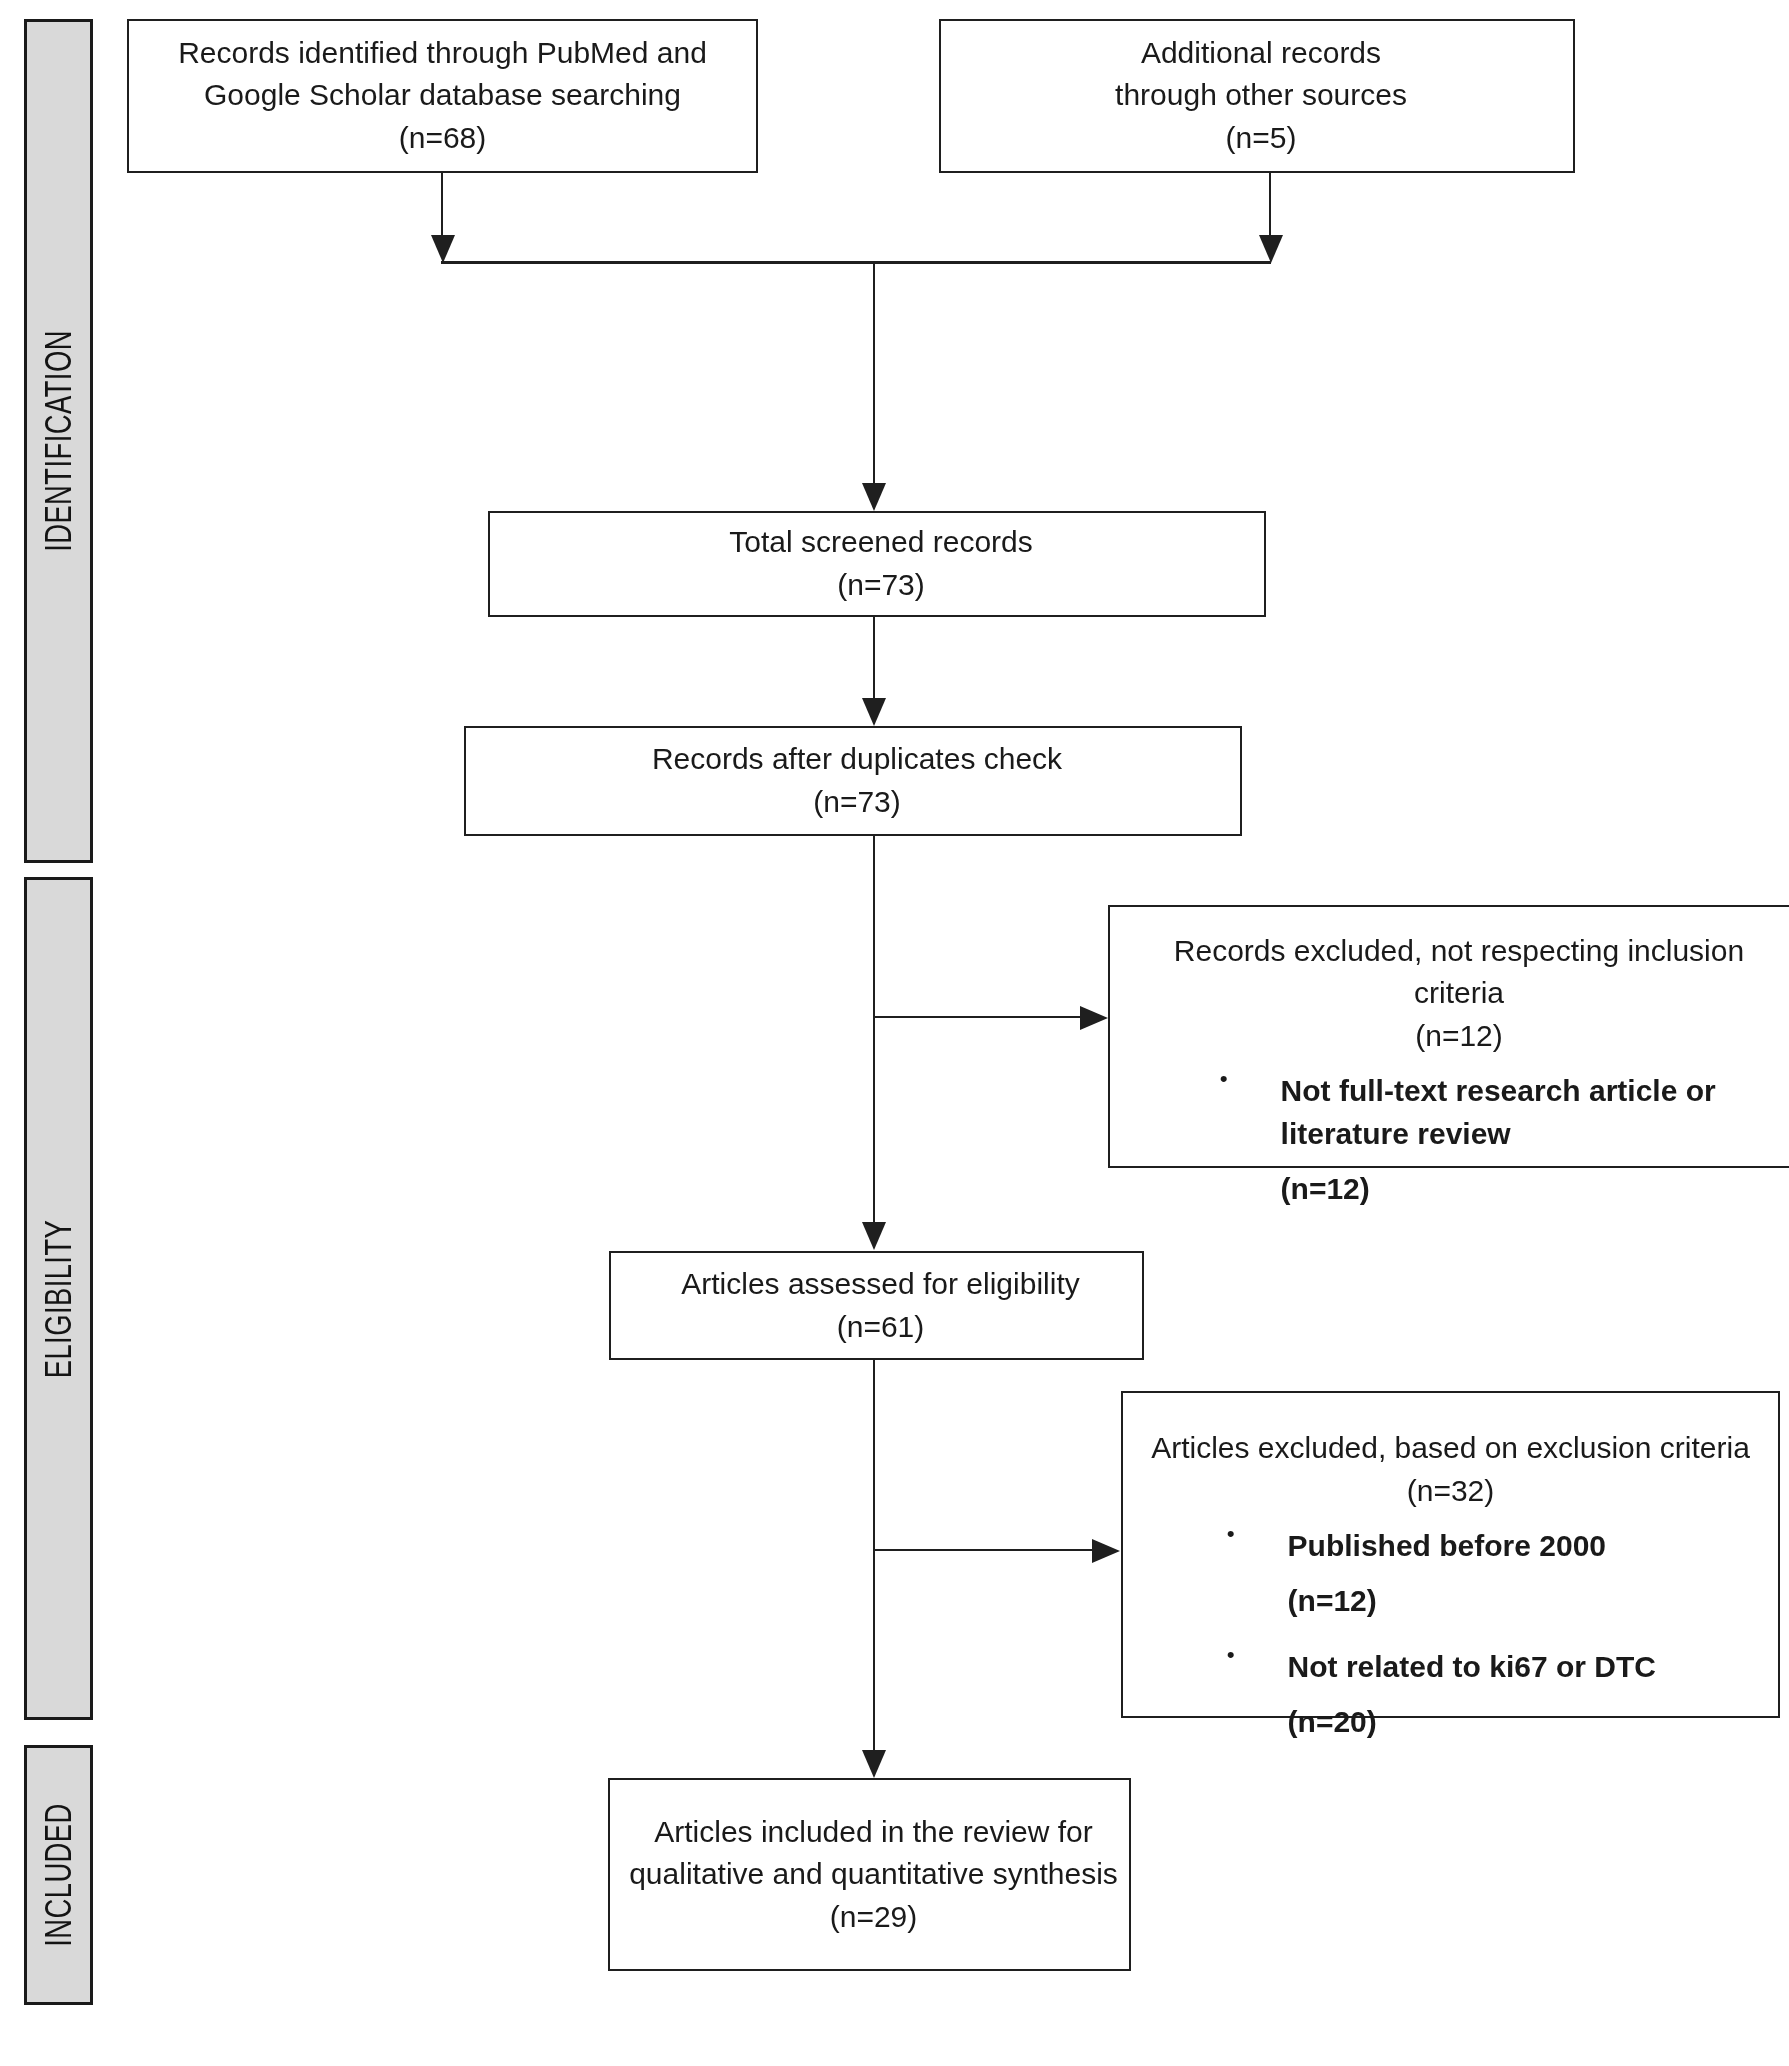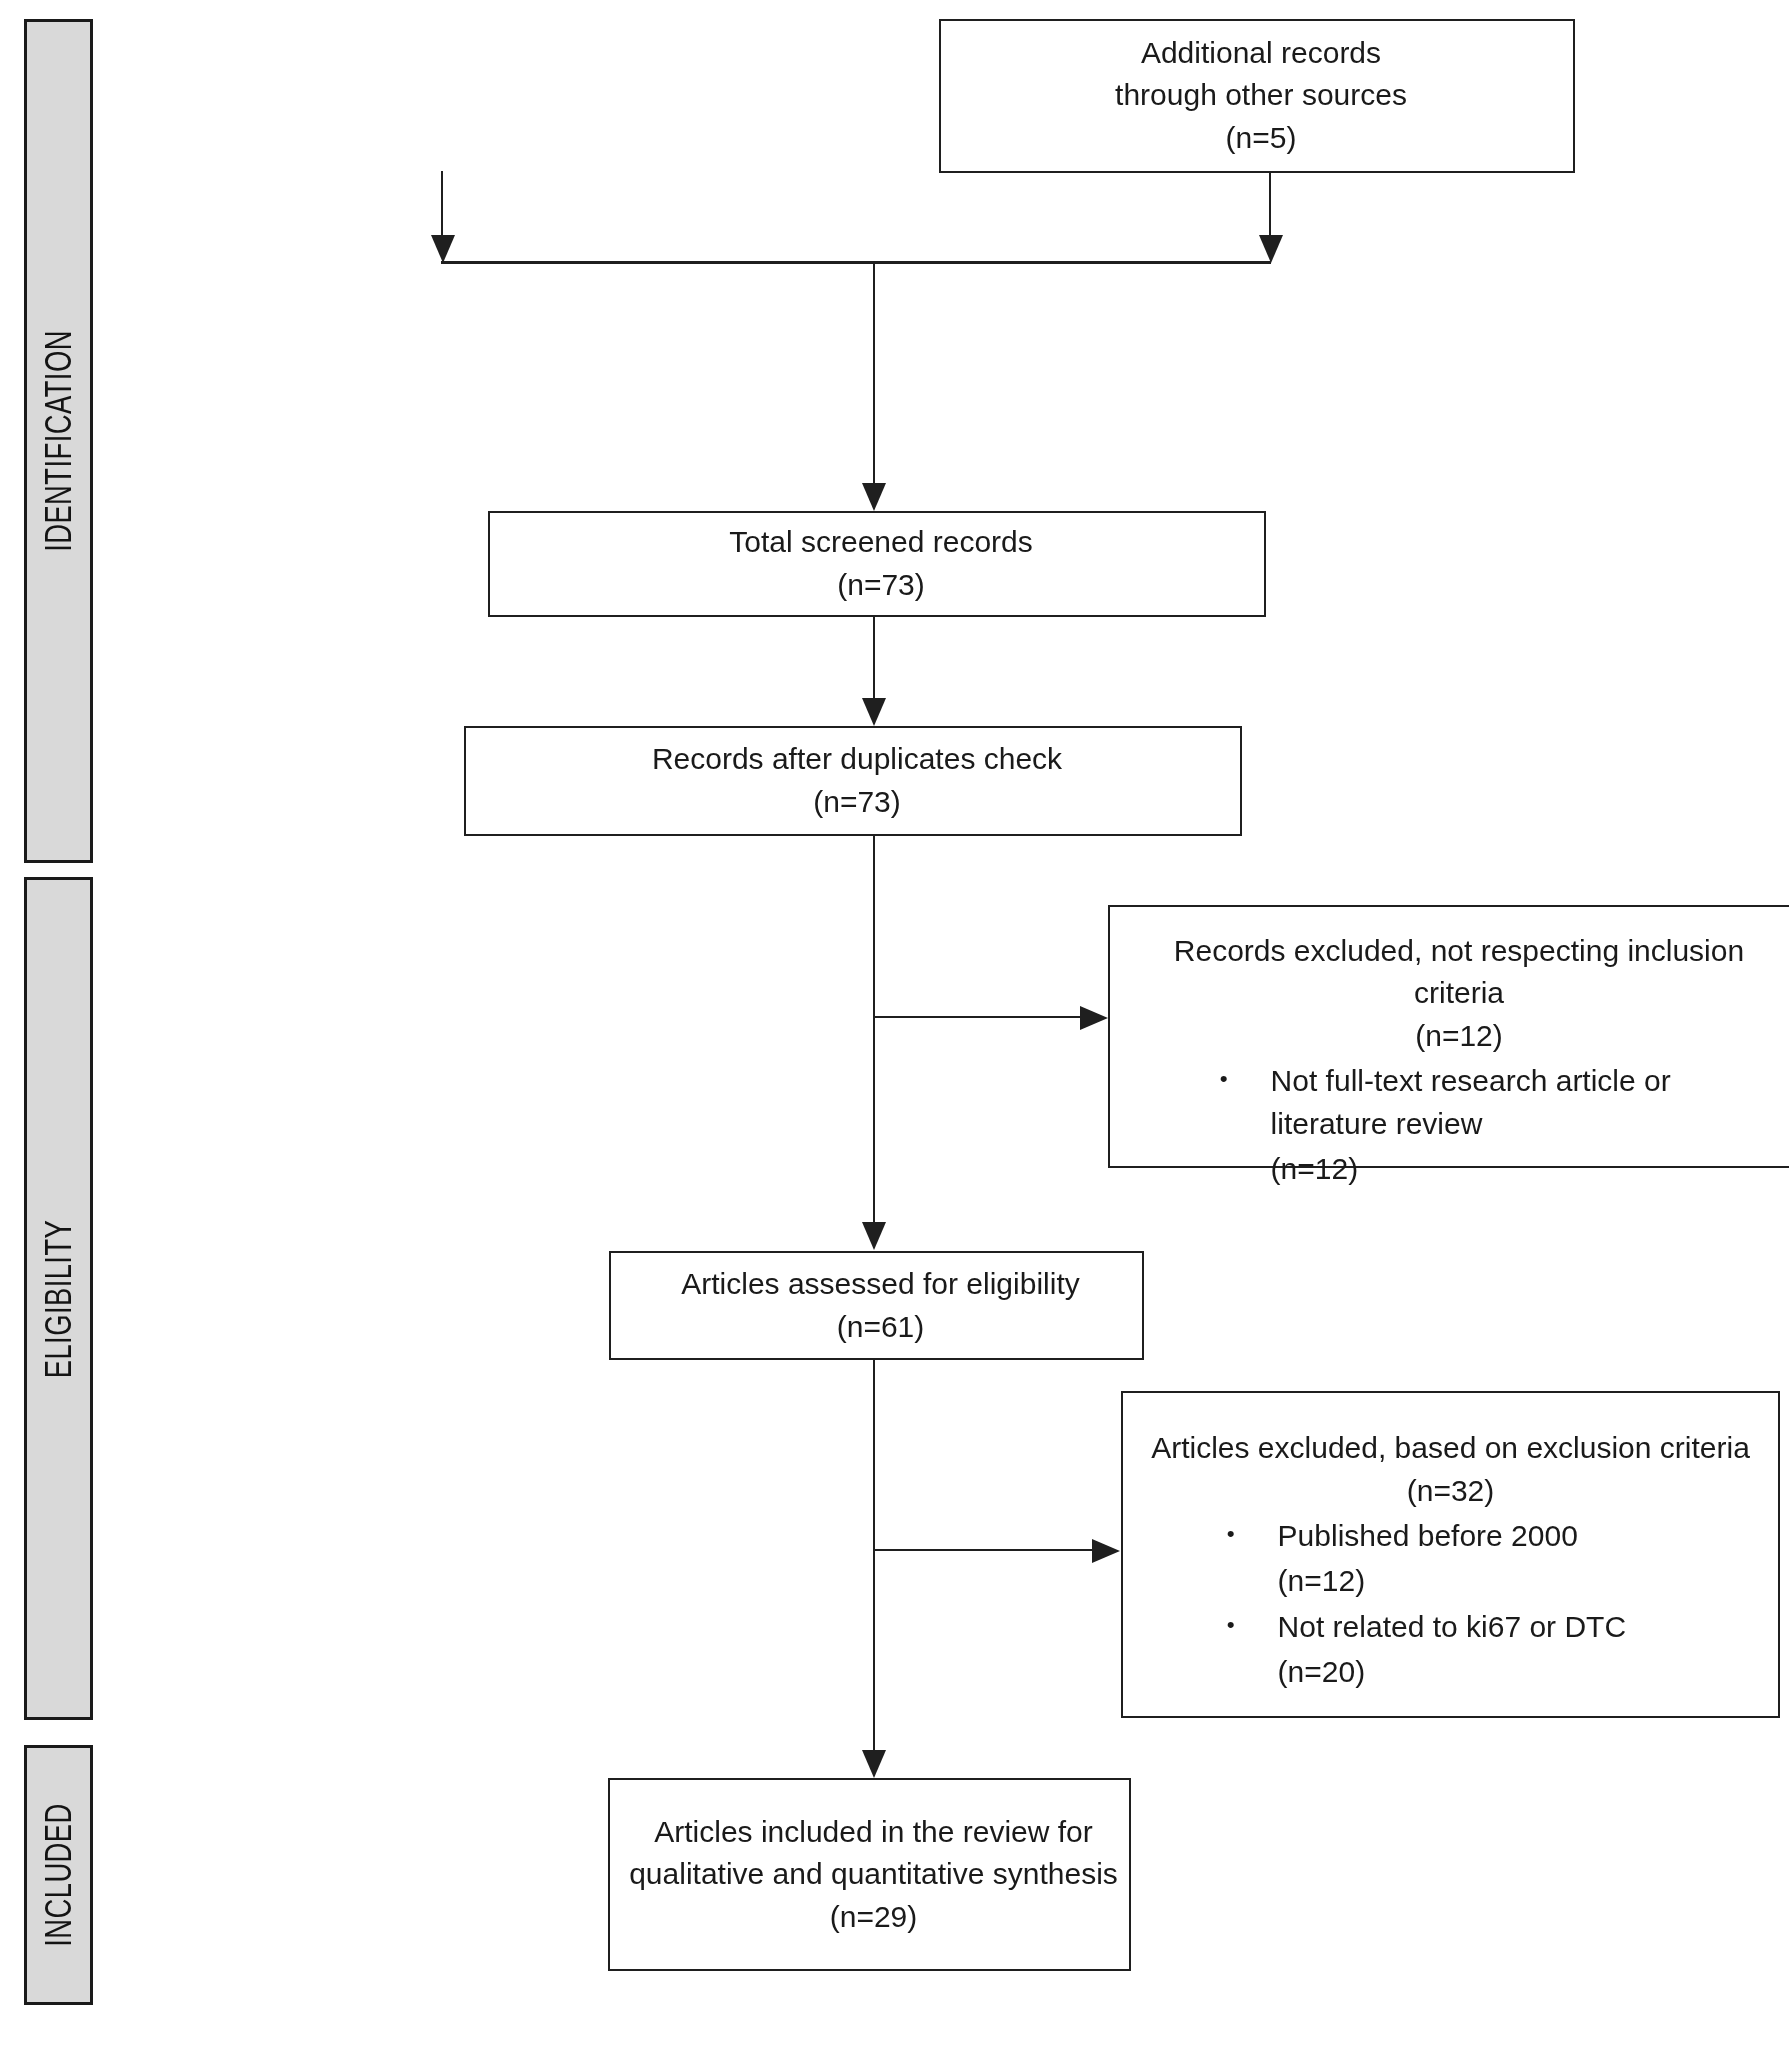--- a/index.html
+++ b/index.html
@@ -67,21 +67,21 @@
     display: flex;
     align-items: flex-start;
   }
   .bullet-marker {
     flex: 0 0 34px;
     text-align: center;
     font-size: 22.6px;
     line-height: 42px;
   }
   .bullet-body { flex: 1 1 auto; }
-  .bullet-body p { margin: 2px; }
+  .bullet-body p { margin: 12px; font-weight: bold; }
   
   .cline {
     position: absolute;
     background: #1f1f1f;
   }
   .ah-down {
     position: absolute;
     width: 0; height: 0;
     border-left: 12px solid transparent;
     border-right: 12px solid transparent;
@@ -103,20 +103,24 @@
   <div class="stage" style="top:18.7px; height:838px;">
     <span class="stage-label">IDENTIFICATION</span>
   </div>
   <div class="stage" style="top:877px; height:837px;">
     <span class="stage-label">ELIGIBILITY</span>
   </div>
   <div class="stage" style="top:1745px; height:254px;">
     <span class="stage-label">INCLUDED</span>
   </div>
 
+  <div class="fbox" style="left:127px; top:18.7px; width:631px; height:154px; padding:0 17px;">
+    <p>Records identified through PubMed and Google Scholar database searching</p>
+    <p class="count">(n=68)</p>
+  </div>
 
   <div class="fbox" style="left:939px; top:18.7px; width:636px; height:154px;">
     <p style="max-width:317px;">Additional records through other sources</p>
     <p class="count">(n=5)</p>
   </div>
 
   <div class="cline" style="left:441px; top:171px; width:2.3px; height:67px;"></div>
   <div class="ah-down" style="left:431px; top:235px;"></div>
   <div class="cline" style="left:1269px; top:171px; width:2.3px; height:67px;"></div>
   <div class="ah-down" style="left:1259px; top:235px;"></div>

